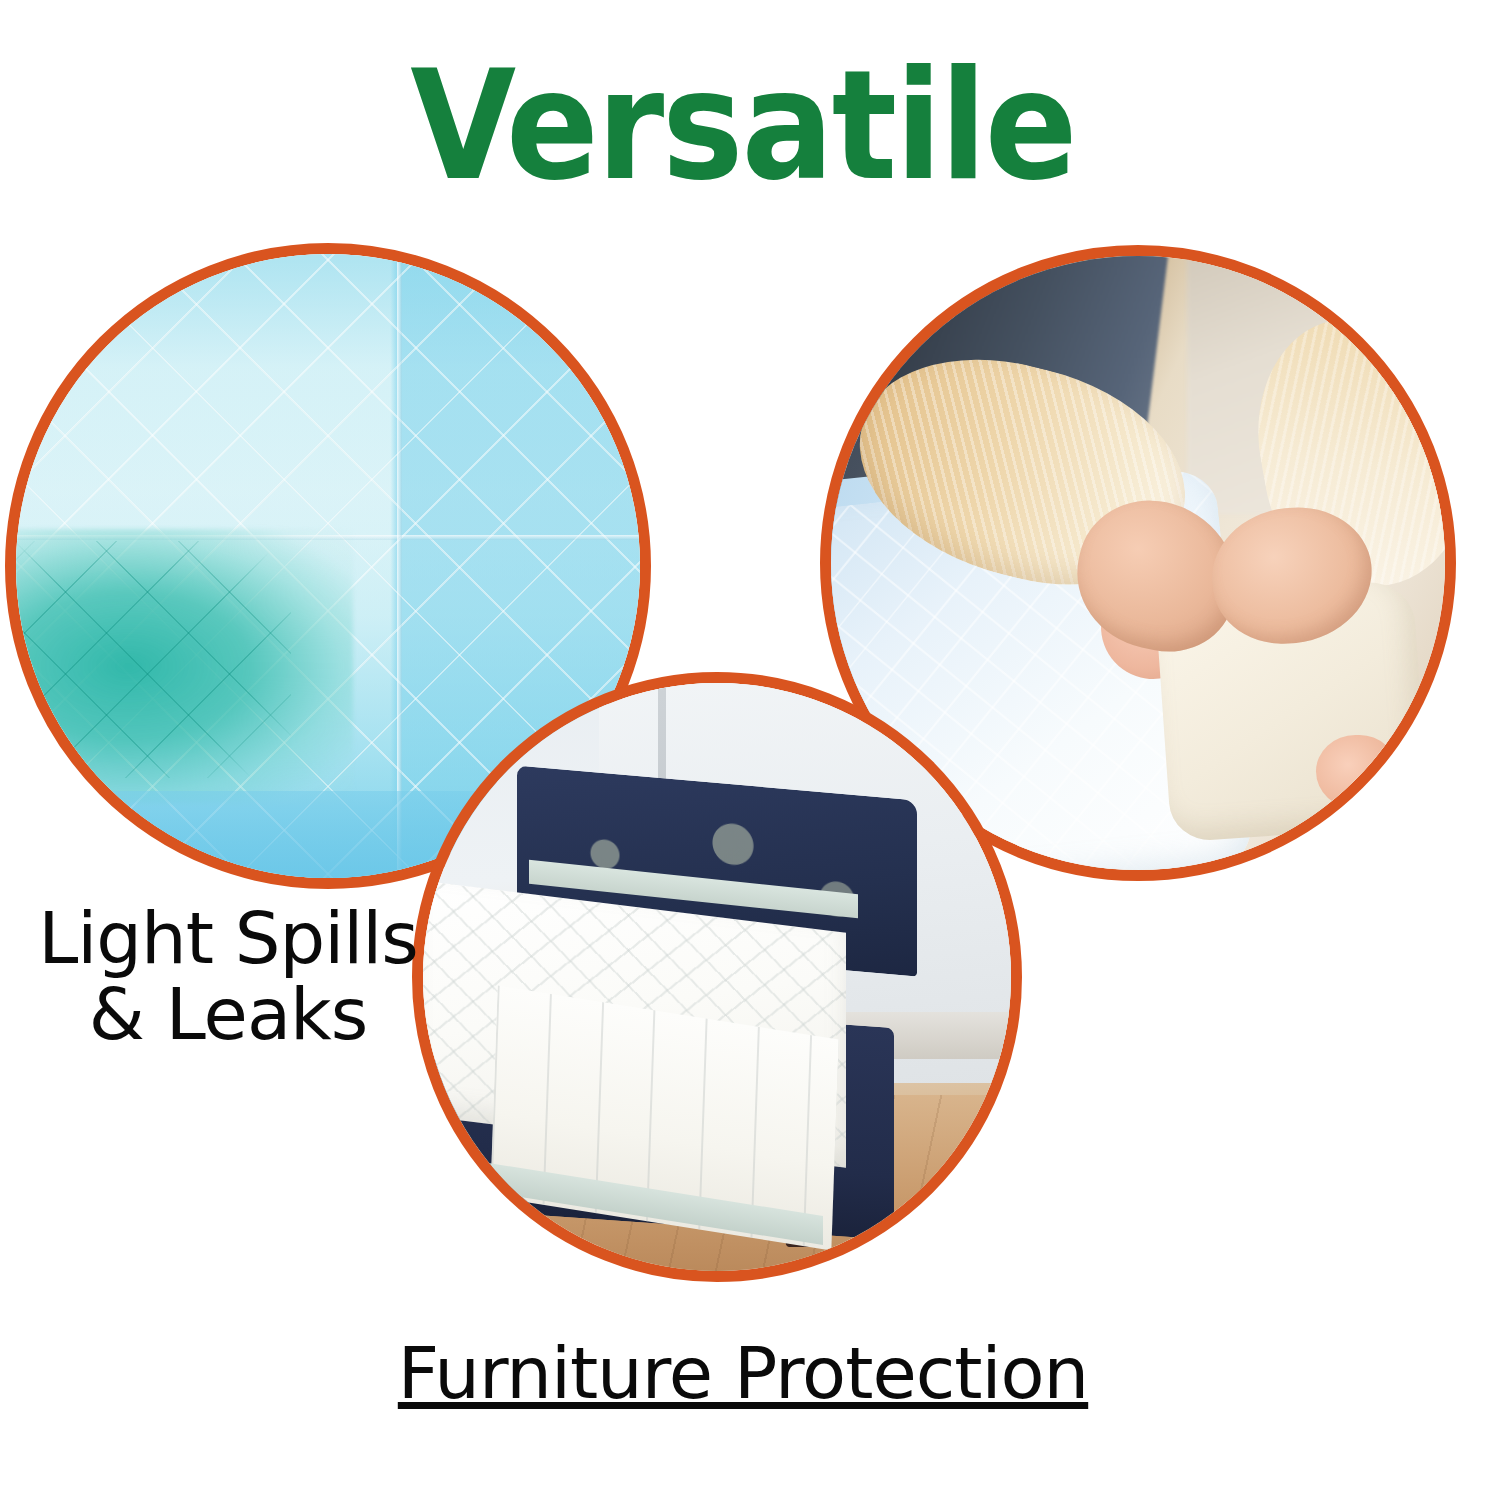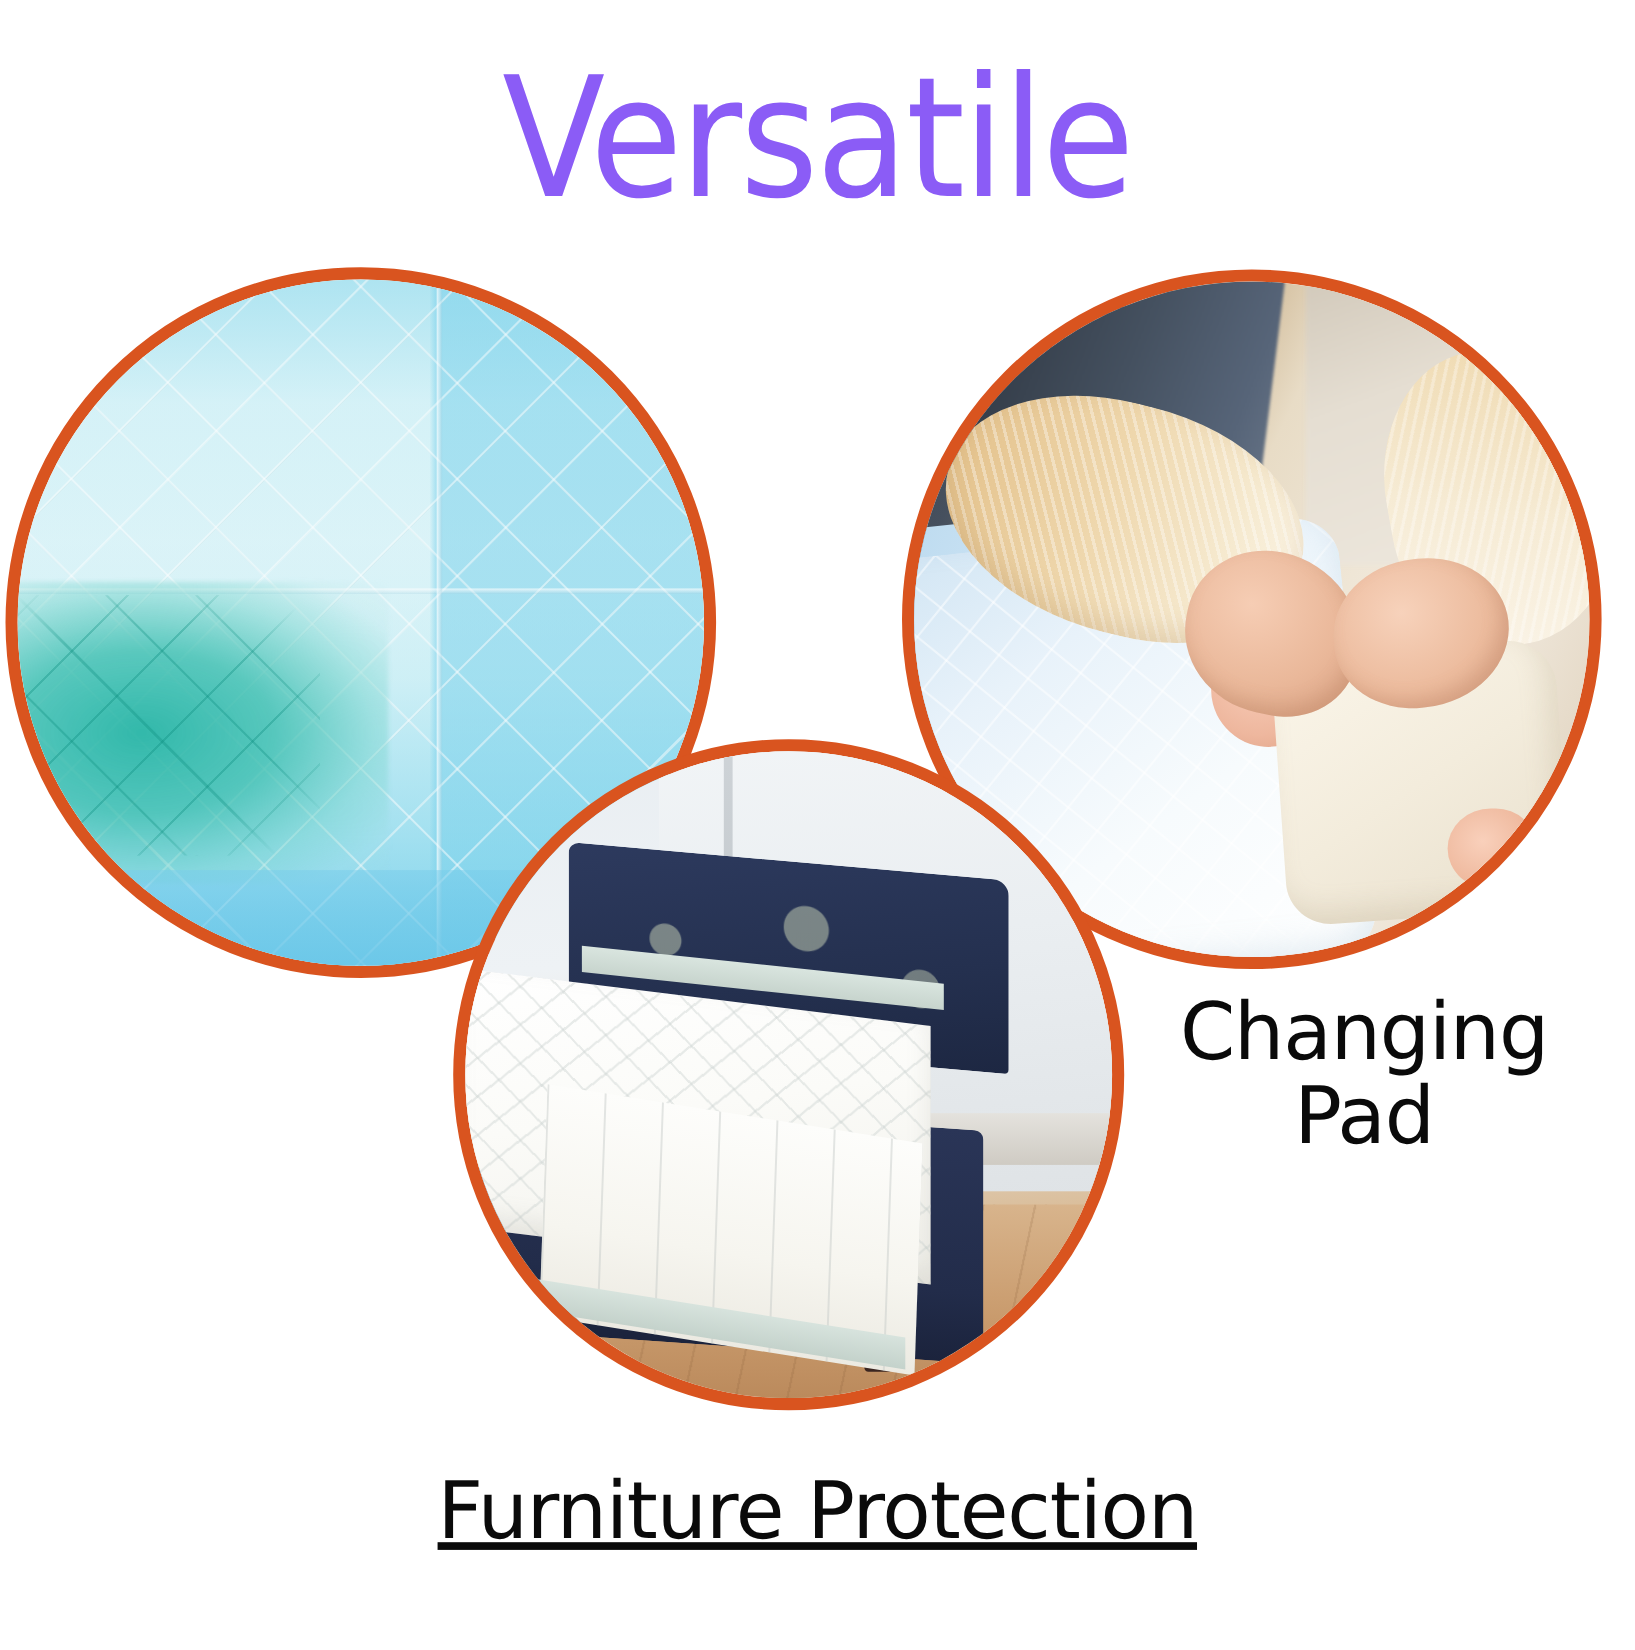--- a/index.html
+++ b/index.html
@@ -22,23 +22,23 @@
       #d9602a 100%);
     overflow:hidden;
   }
 
   
   .title{
     position:absolute;left:0;right:0;top:50px;
     text-align:center;
     font-size:152px;
     line-height:1.0;
-    font-weight:400;
+    font-weight:700;
     letter-spacing:-2px;
-    color:#8b5cf6;
+    color:#15803d;
     font-family:"DejaVu Sans","Liberation Sans",sans-serif;
     font-stretch:condensed;
   }
 
   
   .circle{
     position:absolute;
     border-radius:50%;
     border:11px solid #d9541f;
     box-sizing:border-box;
@@ -333,19 +333,19 @@
       <div class="chair-back"></div>
       <div class="chair-body"></div>
       <div class="leg"></div>
       <div class="pad-seat"></div>
       <div class="pad-hem-top"></div>
       <div class="pad-drape"></div>
       <div class="pad-hem"></div>
     </div>
   </div>
 
-
-  <div class="label" id="label-changing">Changing
-Pad</div>
+  <div class="label" id="label-spills">Light Spills
+&amp; Leaks</div>
+
 
   <div class="label" id="label-furniture">Furniture Protection</div>
 
 </div>
 
 </body></html>

